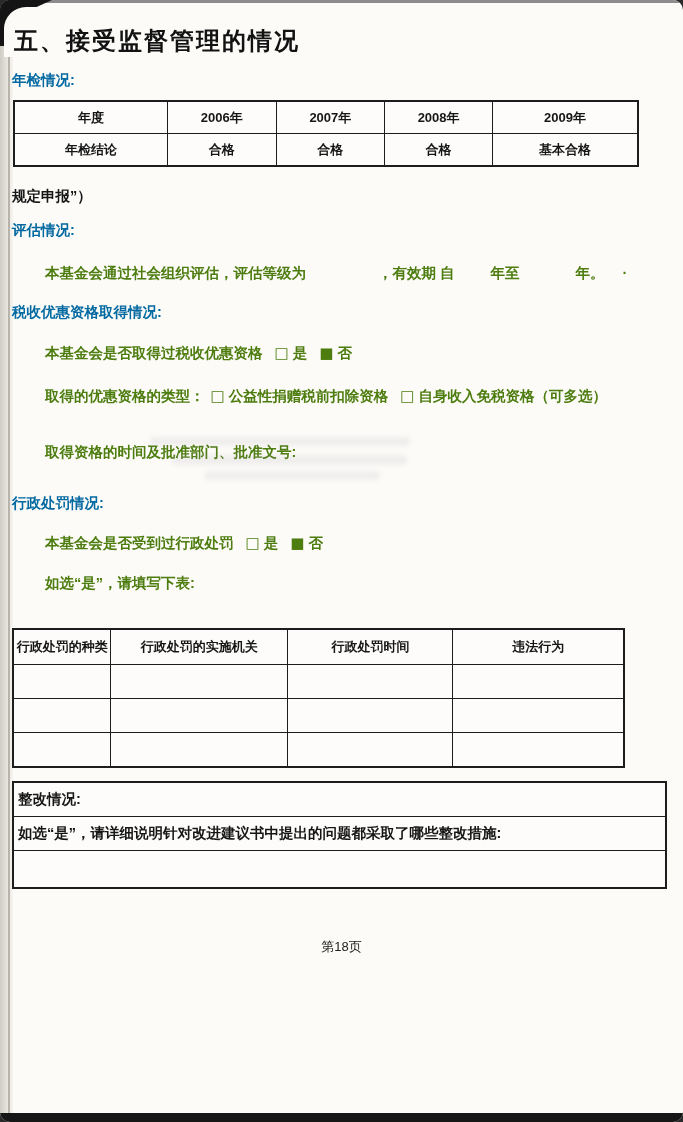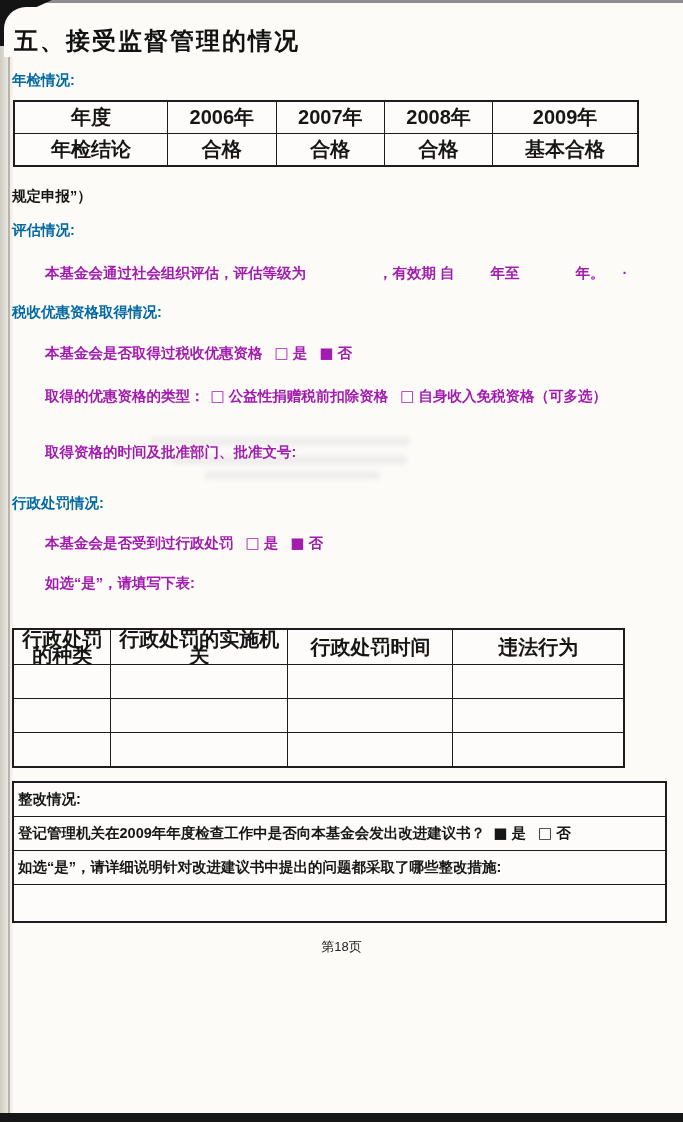--- a/index.html
+++ b/index.html
@@ -1,49 +1,49 @@
 <!DOCTYPE html>
 <html lang="zh"><head>
 <meta charset="utf-8">
 <style>
   html,body{margin:0;padding:0;background:#2a2a2a;}
   #page{
     position:relative;width:683px;height:1122px;margin:0 auto;
     background:#fcfbf8;overflow:hidden;
-    font-family:"Liberation Sans",sans-serif;color:#1b1b1b;
+    font-family:"Liberation Sans",sans-serif;color:#1b1b1b;border-radius:10px;
   }
   
   .top-edge{position:absolute;left:0;top:0;width:683px;height:3px;background:#8d8d8d;}
   .corner-black-top{position:absolute;left:0;top:0;width:52px;height:15px;background:#141414;
     clip-path:polygon(0 0,100% 0,62% 60%,0 100%);}
   .corner-black-left{position:absolute;left:0;top:0;width:13px;height:46px;background:#141414;
     clip-path:polygon(0 0,100% 0,45% 100%,0 100%);}
   .corner-page{position:absolute;left:4px;top:7px;width:54px;height:50px;background:#fcfbf8;
     border-radius:22px 0 0 0;}
   .left-strip{position:absolute;left:0;top:40px;width:13px;height:1073px;
     background:linear-gradient(to right,#cfccc4,#e7e4dd 55%,#f7f5f0);}
   .left-strip:after{content:"";position:absolute;left:8px;top:0;width:1.5px;height:100%;
     background:rgba(120,115,105,.45);}
   .bottom-bar{position:absolute;left:0;top:1113px;width:683px;height:9px;background:#161616;}
 
   
   .abs{position:absolute;}
   .title{left:14px;top:25px;font-size:24px;font-weight:700;letter-spacing:2px;color:#121212;}
   .h{font-size:14.5px;font-weight:700;color:#0369a1;}
-  .body-line{font-size:14.5px;font-weight:700;color:#a21caf;white-space:nowrap;}
+  .body-line{font-size:14.5px;font-weight:700;color:#4d7c0f;white-space:nowrap;}
   .note{left:12px;width:666px;font-size:14.5px;font-weight:700;line-height:18px;color:#161616;}
 
   
   .cbg{font-family:"DejaVu Sans",sans-serif;font-size:15px;margin:0 4px 0 12px;}
 
   
   table{border-collapse:collapse;table-layout:fixed;}
   .tbl{position:absolute;background:#fdfcfa;}
   .tbl td{border:1.7px solid #1d1d1d;text-align:center;vertical-align:middle;
-    font-size:20px;font-weight:700;color:#161616;padding:0 2px;}
+    font-size:13px;font-weight:700;color:#161616;padding:0 2px;}
   .tbl{border:2.5px solid #1d1d1d;}
   #years-table{left:13px;top:100px;width:626px;}
   #years-table td{height:31px;}
   #penalty-table{left:12px;top:628px;width:613px;}
   #penalty-table td.hd{height:34px;line-height:16px;}
   #penalty-table td.empty{height:33px;}
   #rect-table{left:12px;top:781px;width:655px;}
   #rect-table td{text-align:left;padding:0 4px;height:33px;font-size:14.5px;}
   #rect-table td.tall{height:36px;}
 
@@ -159,25 +159,20 @@
     </tr>
   </tbody>
     </table>
 
   <table class="tbl" id="rect-table">
     <tbody>
         <tr>
       <td>整改情况:</td>
     </tr>
     <tr>
-      <td>
-        <span>登记管理机关在2009年年度检查工作中是否向本基金会发出改进建议书？</span><span class="cbg" style="margin-left:8px;">■</span><span>是</span><span class="cbg">□</span><span>否</span>
-      </td>
-    </tr>
-    <tr>
       <td>如选“是”，请详细说明针对改进建议书中提出的问题都采取了哪些整改措施:</td>
     </tr>
     <tr>
       <td class="tall"></td>
     </tr>
   </tbody>
     </table>
 
   <div class="abs footer">第18页</div>
 

